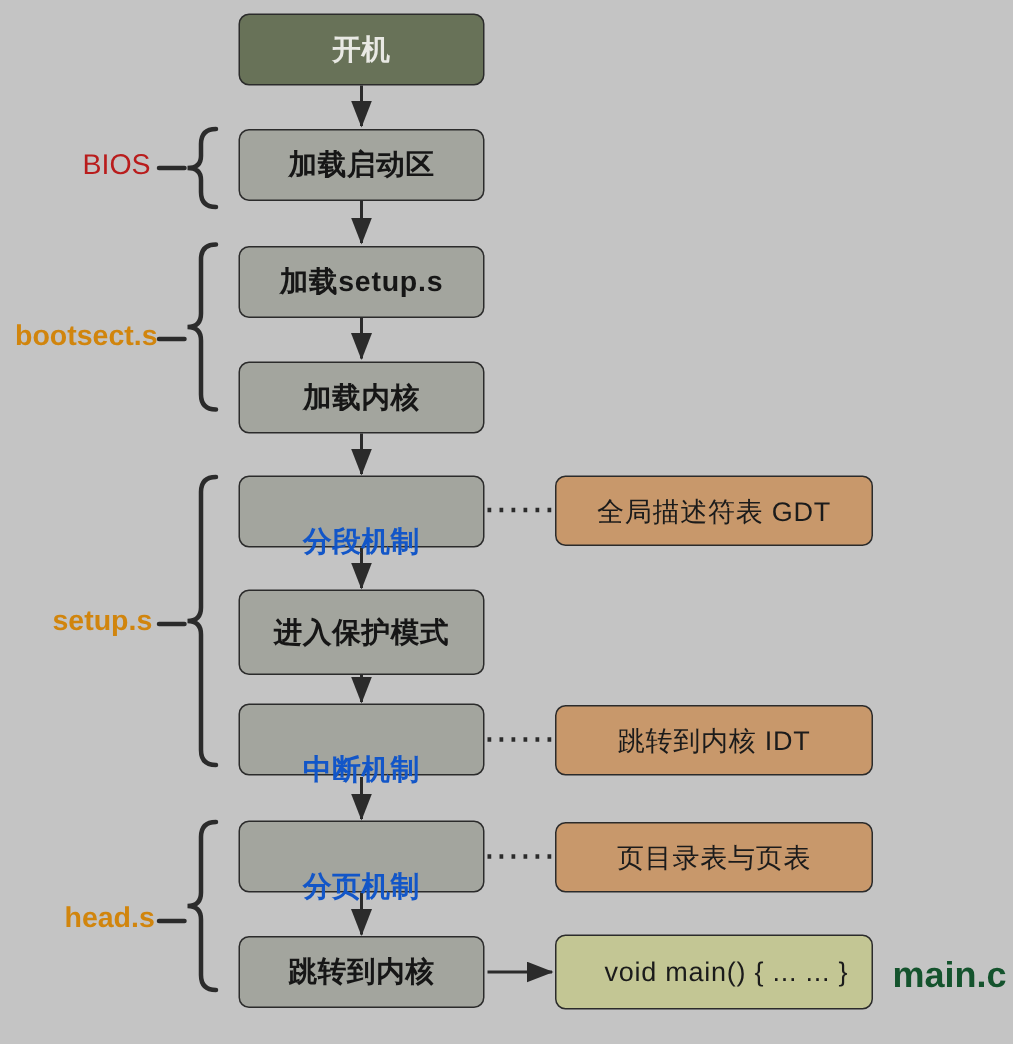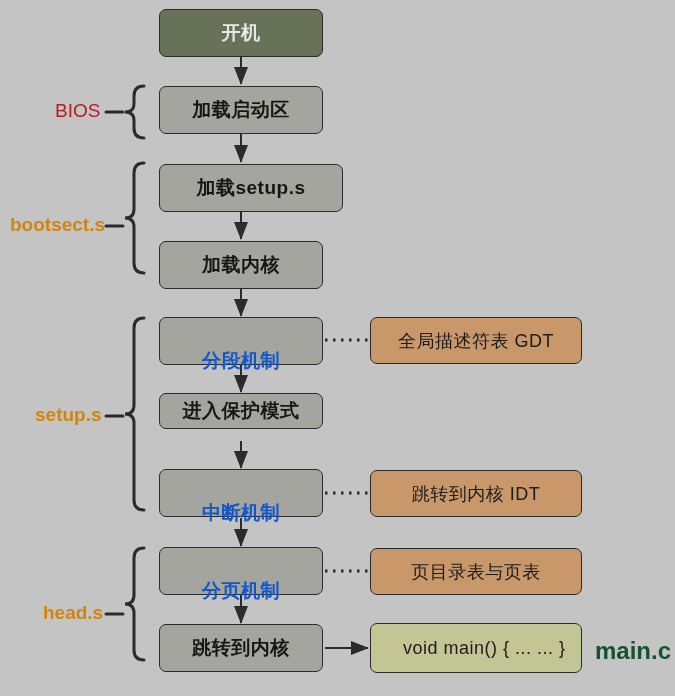--- a/index.html
+++ b/index.html
@@ -126,33 +126,33 @@
   </svg>
 
   <div class="node node-green" style="left:159px; top:9px; width:164px; height:48px;">
     <span>开机</span>
   </div>
 
   <div class="node node-gray" style="left:159px; top:86px; width:164px; height:48px;">
     <span>加载启动区</span>
   </div>
 
-  <div class="node node-gray" style="left:159px; top:164px; width:184px; height:48px;">
+  <div class="node node-gray" style="left:159px; top:164px; width:164px; height:48px;">
     <span>加载setup.s</span>
   </div>
 
   <div class="node node-gray" style="left:159px; top:241px; width:164px; height:48px;">
     <span>加载内核</span>
   </div>
 
   <div class="node node-gray" style="left:159px; top:317px; width:164px; height:48px;">
     <span class="node-blue-text">分段机制</span>
   </div>
 
-  <div class="node node-gray" style="left:159px; top:393px; width:164px; height:36px;">
+  <div class="node node-gray" style="left:159px; top:393px; width:164px; height:57px;">
     <span>进入保护模式</span>
   </div>
 
   <div class="node node-gray" style="left:159px; top:469px; width:164px; height:48px;font-family:Liberation Serif, serif;">
     <span class="node-blue-text">中断机制</span>
   </div>
 
   <div class="node node-gray" style="left:159px; top:547px; width:164px; height:48px;">
     <span class="node-blue-text">分页机制</span>
   </div>

